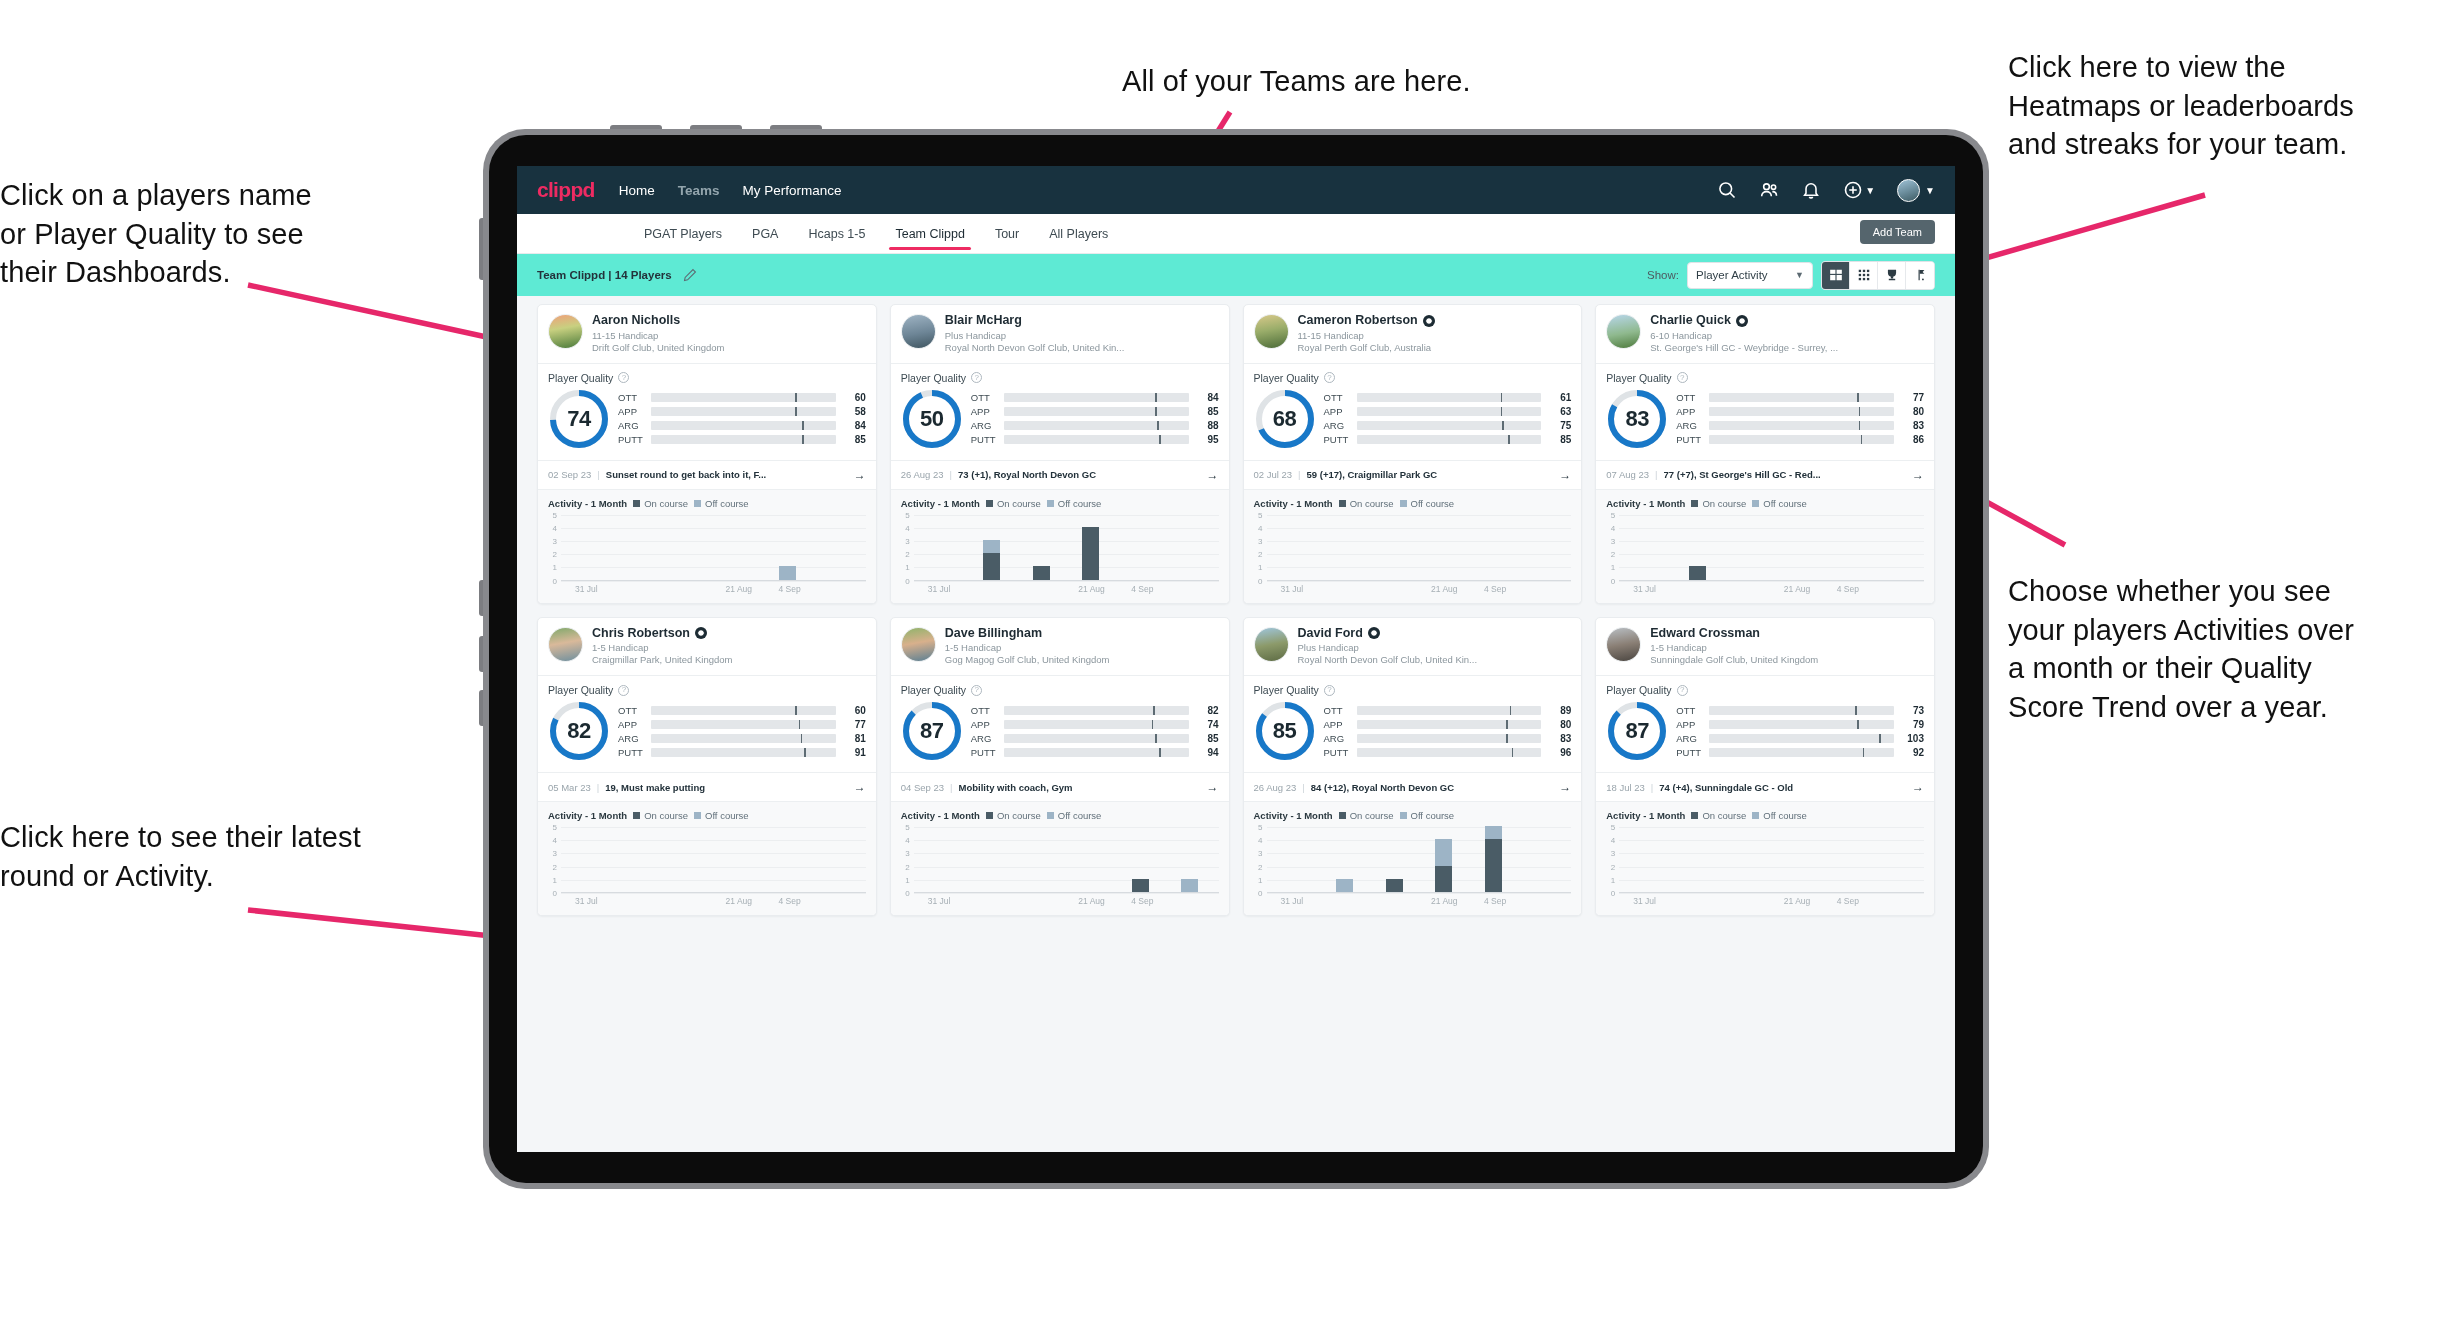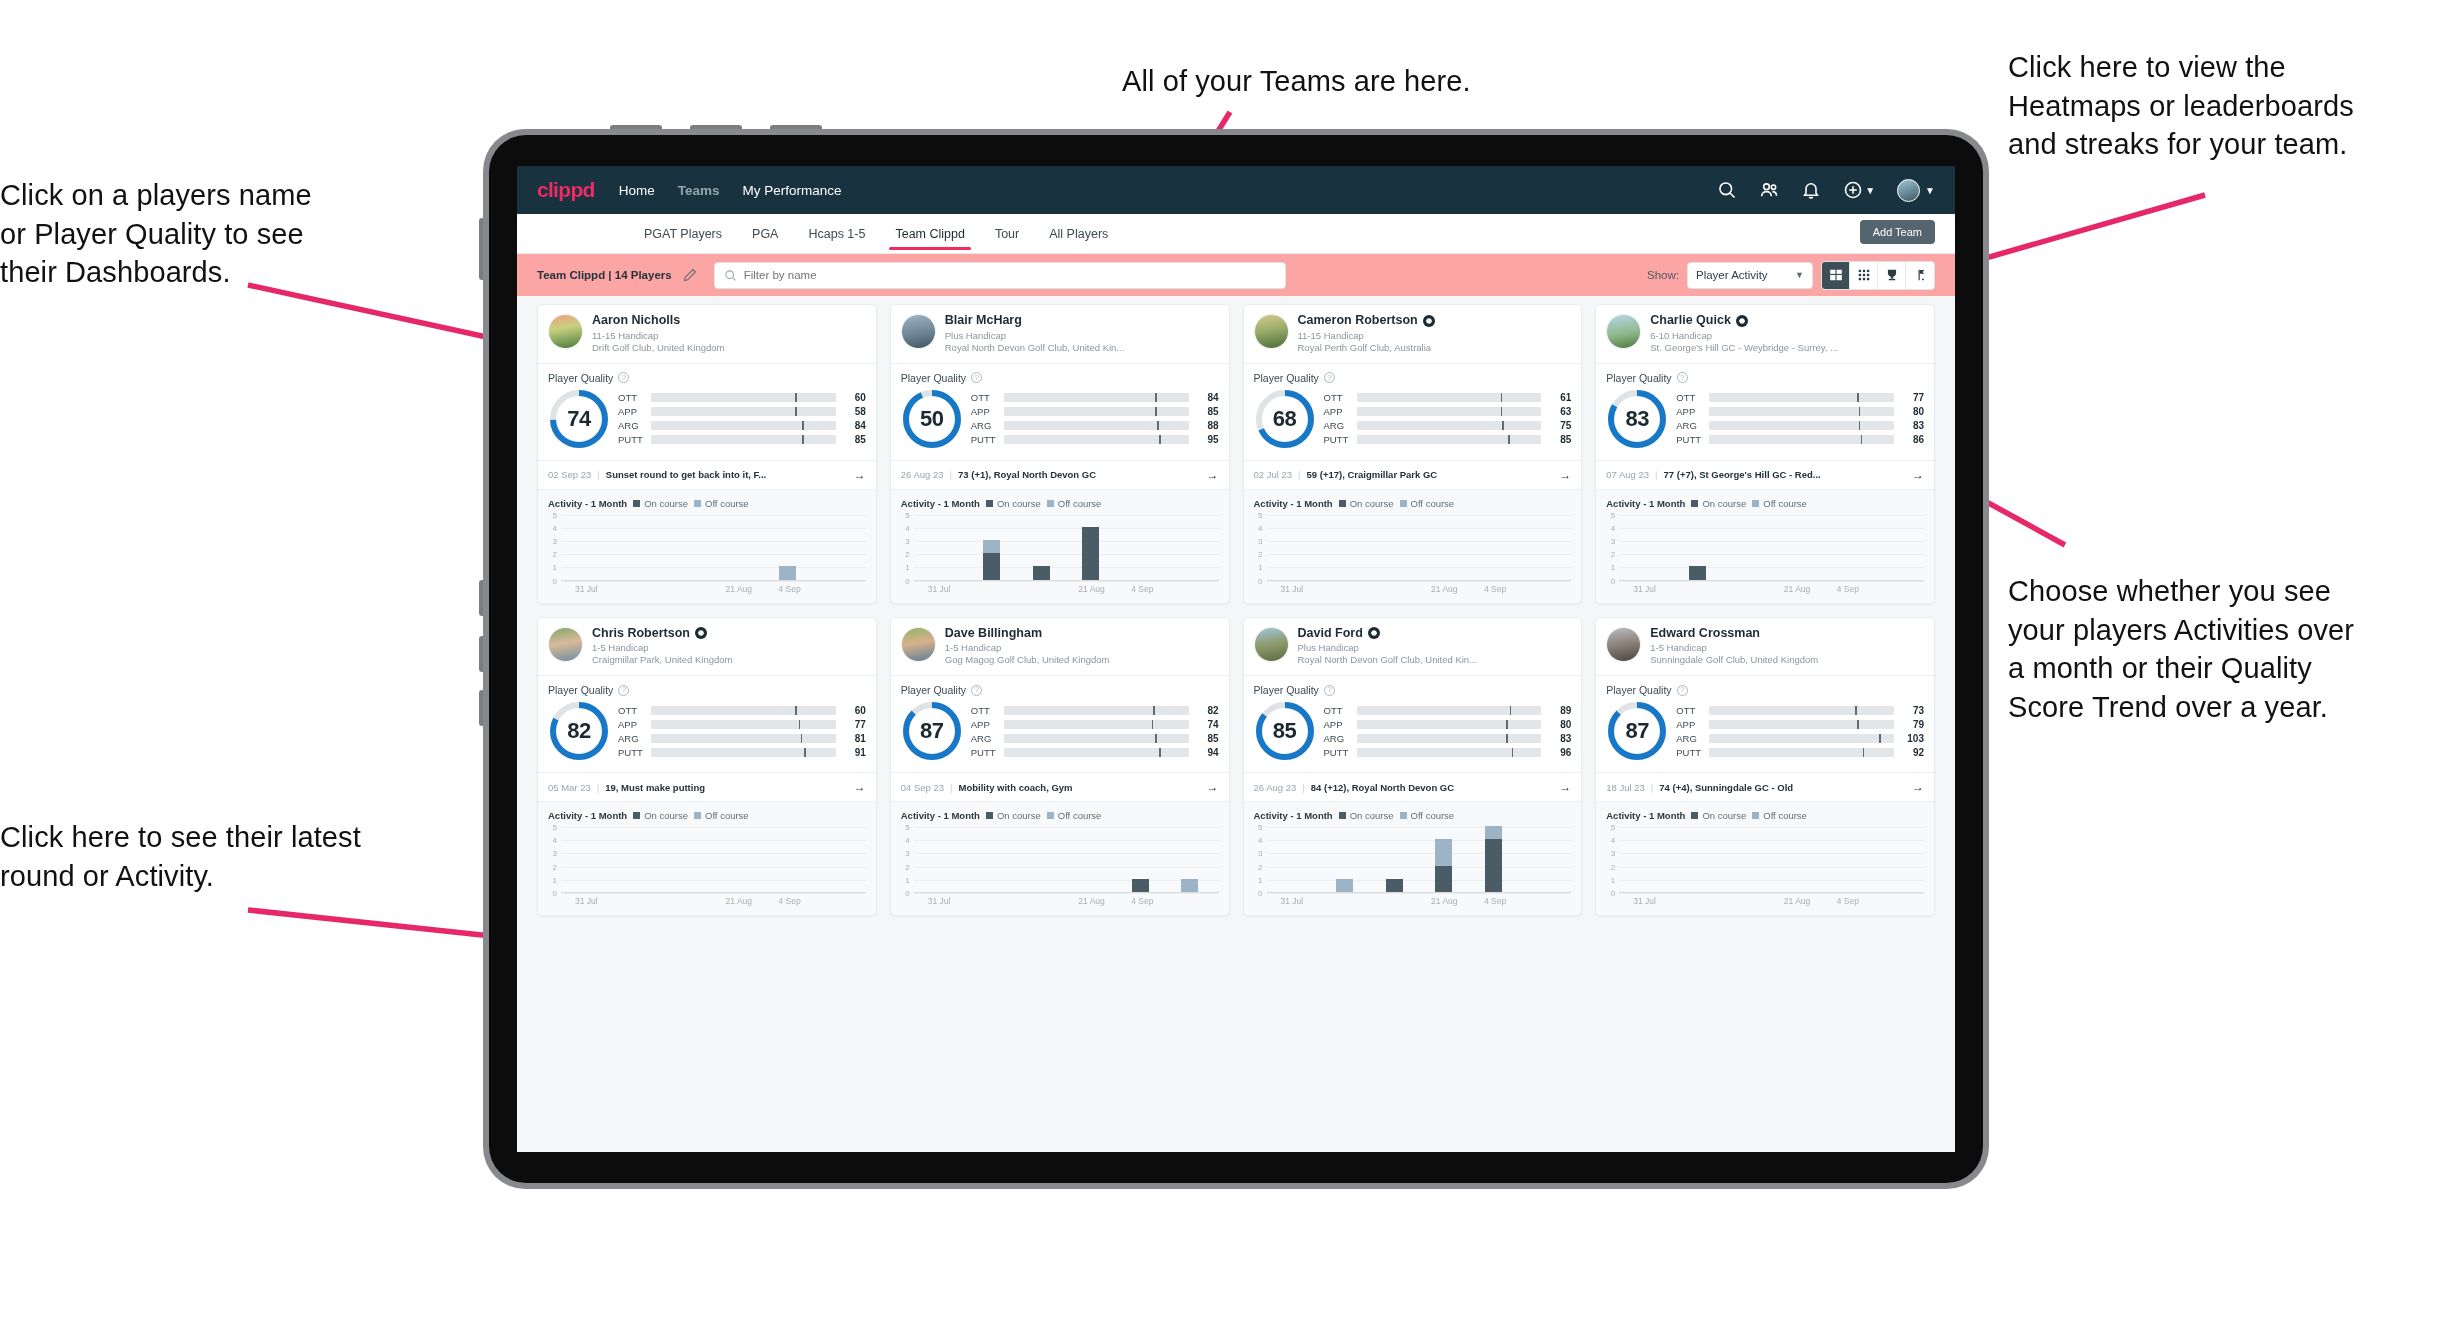--- a/index.html
+++ b/index.html
@@ -103,21 +103,21 @@
   }
   #add-team-btn {
     position: absolute; right: 20px; top: 6px;
     background: #55656d; color: #fff; font-size: 11px;
     padding: 6px 13px; border-radius: 4px; cursor: pointer;
     font-weight: 500;
   }
 
   
   #filterbar {
-    height: 42px; background: #fca5a5;
+    height: 42px; background: #5eead4;
     display: flex; align-items: center; padding: 0 20px;
     gap: 10px;
   }
   #team-label { font-size: 11.5px; font-weight: 700; color: #23333b; white-space: nowrap; }
   #edit-icon { width: 16px; height: 16px; color: #5c6a72; cursor: pointer; }
   #edit-icon svg { width: 100%; height: 100%; fill: none; stroke: #5c6a72; stroke-width: 1.6; }
   #search-box {
     flex: 1; max-width: 572px; height: 27px; background: #fff;
     border: 1px solid #dfe3e7; border-radius: 4px;
     display: flex; align-items: center; padding: 0 9px; gap: 7px;
@@ -331,27 +331,20 @@
       <div id="add-team-btn">Add Team</div>
     </div>
 
     <div id="filterbar">
       <div id="team-label">Team Clippd | 14 Players</div>
       <span id="edit-icon">
         <svg viewBox="0 0 24 24">
               <path d="M16.5 3.8l3.7 3.7L8.4 19.3l-4.6.9.9-4.6z"></path>
             </svg>
       </span>
-      <div id="search-box">
-        <svg viewBox="0 0 24 24">
-              <circle cx="10.5" cy="10.5" r="7"></circle>
-              <line x1="15.6" y1="15.6" x2="21" y2="21"></line>
-            </svg>
-        <input id="search-input" type="text" placeholder="Filter by name" style="">
-      </div>
       <div id="show-wrap">
         <span id="show-label">Show:</span>
         <div id="show-select">
           <span class="sv">Player Activity</span>
           <span class="sc">▼</span>
         </div>
         <div id="view-toggle">
           <div class="vbtn active">
             <svg viewBox="0 0 24 24">
                   <rect x="2" y="3" width="9" height="7"></rect>

